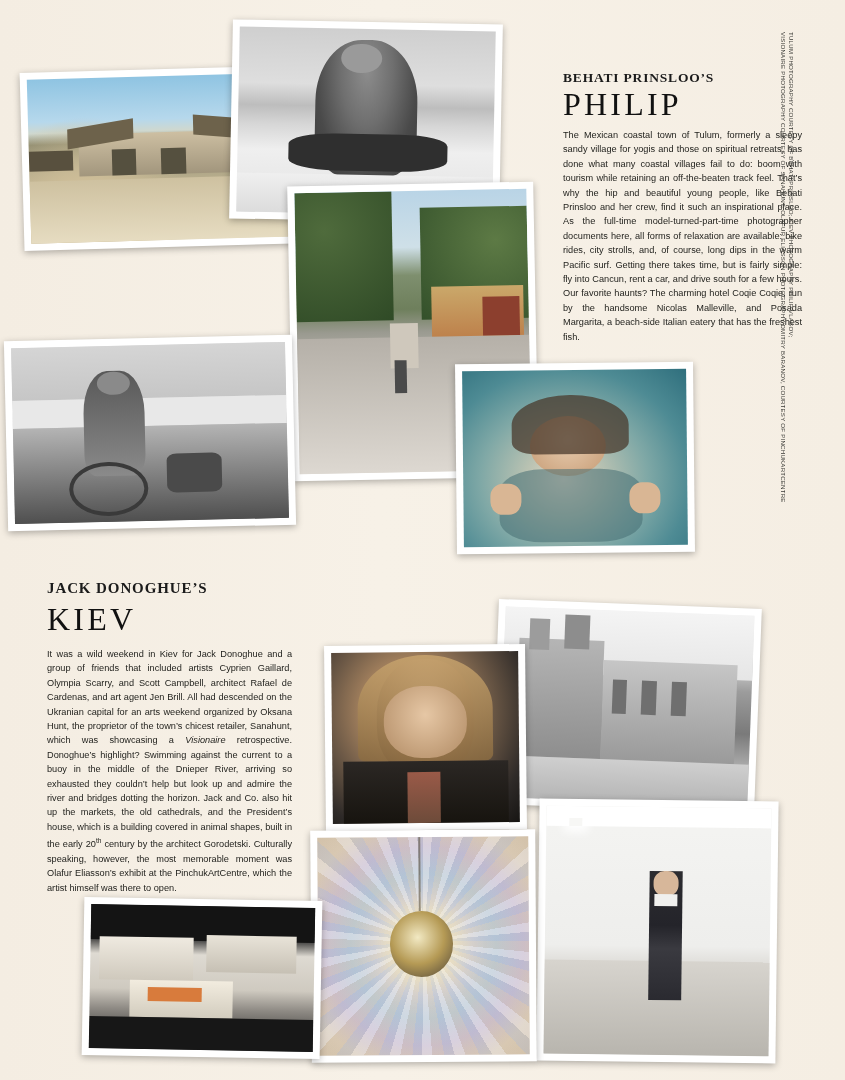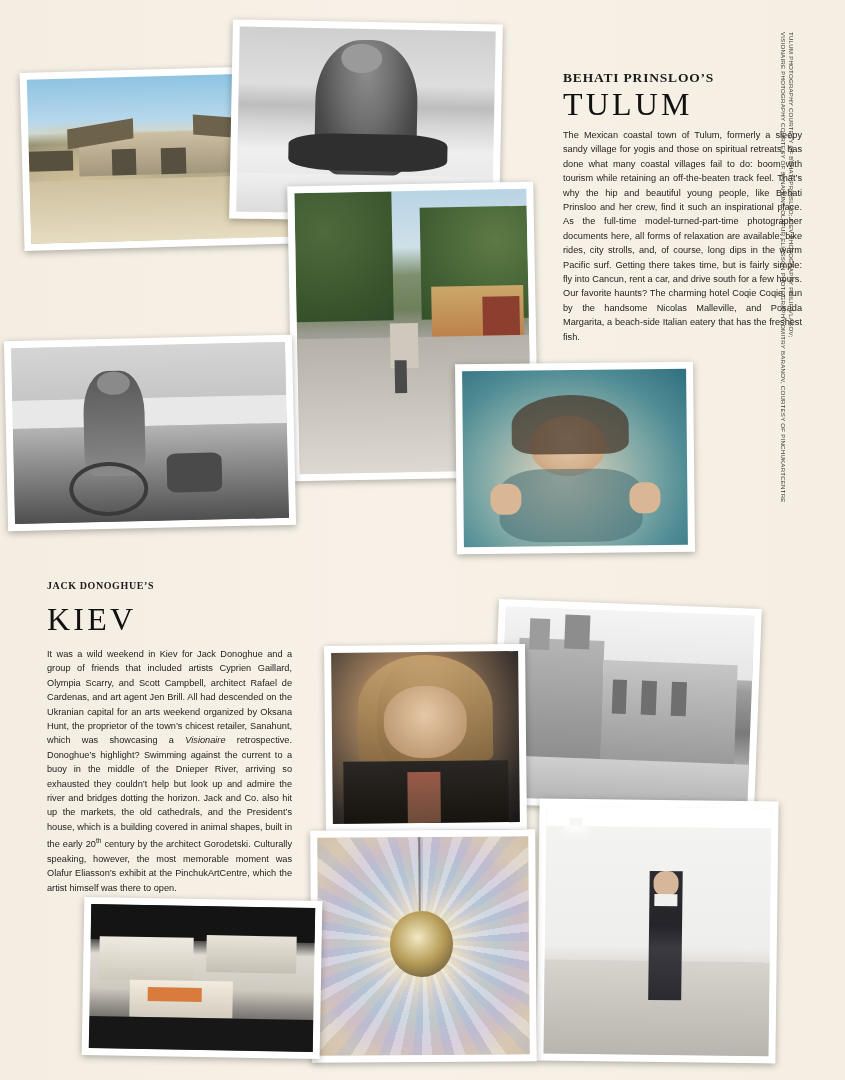--- a/index.html
+++ b/index.html
@@ -126,22 +126,22 @@
   .sup { font-size: 6.6px; vertical-align: super; }
 
   
   #tulum-text { position: absolute; left: 563px; top: 70px; width: 239px; }
   #tulum-kicker { font-size: 13.5px; }
   #tulum-title { font-size: 32px; line-height: 34px; margin-top: 1px; }
   #tulum-body { margin-top: 7px; }
 
   
   #kiev-text { position: absolute; left: 47px; top: 580px; width: 245px; }
-  #kiev-kicker { font-size: 10px; }
-  #kiev-title { font-size: 32px; line-height: 34px; margin-top: 11px; }
+  #kiev-kicker { font-size: 15px; }
+  #kiev-title { font-size: 32px; line-height: 34px; margin-top: 5px; }
   #kiev-body { margin-top: 11px; }
 
   
   #credits {
     position: absolute;
     top: 32px;
     left: 795px;
     width: 420px;
     transform-origin: 0 0;
     transform: rotate(90deg);
@@ -207,21 +207,21 @@
       <div style="position:absolute; left:30%; top:26%; width:34%; height:34%; background:radial-gradient(circle at 50% 40%, #e8cdb0, #c59a73); border-radius:50%;"></div>
       <div style="position:absolute; left:22%; top:14%; width:52%; height:34%; background:#4a3a2c; border-radius:50% 50% 20% 20%; opacity:.75;"></div>
       <div style="position:absolute; left:16%; top:56%; width:64%; height:42%; background:rgba(70,110,115,.55); border-radius:30%;"></div>
       <div style="position:absolute; left:12%; top:64%; width:14%; height:18%; background:#d9b694; border-radius:40%;"></div>
       <div style="position:absolute; right:12%; top:64%; width:14%; height:18%; background:#d9b694; border-radius:40%;"></div>
     </div>
   </div>
 
   <div id="tulum-text">
     <div class="kicker" id="tulum-kicker">BEHATI PRINSLOO’S</div>
-    <div class="bigtitle" id="tulum-title">TULUM</div>
+    <div class="bigtitle" id="tulum-title">PHILIP</div>
     <p class="body" id="tulum-body">The Mexican coastal town of Tulum, formerly a sleepy sandy village for yogis and those on spiritual retreats, has done what many coastal villages fail to do: boom with tourism while retaining an off-the-beaten track feel. That’s why the hip and beautiful young people, like Behati Prinsloo and her crew, find it such an inspirational place. As the full-time model-turned-part-time photographer documents here, all forms of relaxation are available: bike rides, city strolls, and, of course, long dips in the warm Pacific surf. Getting there takes time, but is fairly simple: fly into Cancun, rent a car, and drive south for a few hours. Our favorite haunts? The charming hotel Coqie Coqie, run by the handsome Nicolas Malleville, and Posada Margarita, a beach-side Italian eatery that has the freshest fish.</p>
   </div>
 
   <div id="kiev-text">
     <div class="kicker" id="kiev-kicker">JACK DONOGHUE’S</div>
     <div class="bigtitle" id="kiev-title">KIEV</div>
     <p class="body" id="kiev-body"><span>It was a wild weekend in Kiev for Jack Donoghue and a group of friends that included artists Cyprien Gaillard, Olympia Scarry, and Scott Campbell, architect Rafael de Cardenas, and art agent Jen Brill. All had descended on the Ukranian capital for an arts weekend organized by Oksana Hunt, the proprietor of the town’s chicest retailer, Sanahunt, which was showcasing a </span><i>Visionaire</i><span> retrospective. Donoghue’s highlight? Swimming against the current to a buoy in the middle of the Dnieper River, arriving so exhausted they couldn’t help but look up and admire the river and bridges dotting the horizon. Jack and Co. also hit up the markets, the old cathedrals, and the President’s house, which is a building covered in animal shapes, built in the early 20</span><span class="sup">th</span><span> century by the architect Gorodetski. Culturally speaking, however, the most memorable moment was Olafur Eliasson’s exhibit at the PinchukArtCentre, which the artist himself was there to open.</span></p>
   </div>
 
   <div class="photo ph-mansion" style="left:495px; top:604px; width:263px; height:205px; transform:rotate(2.2deg);">

